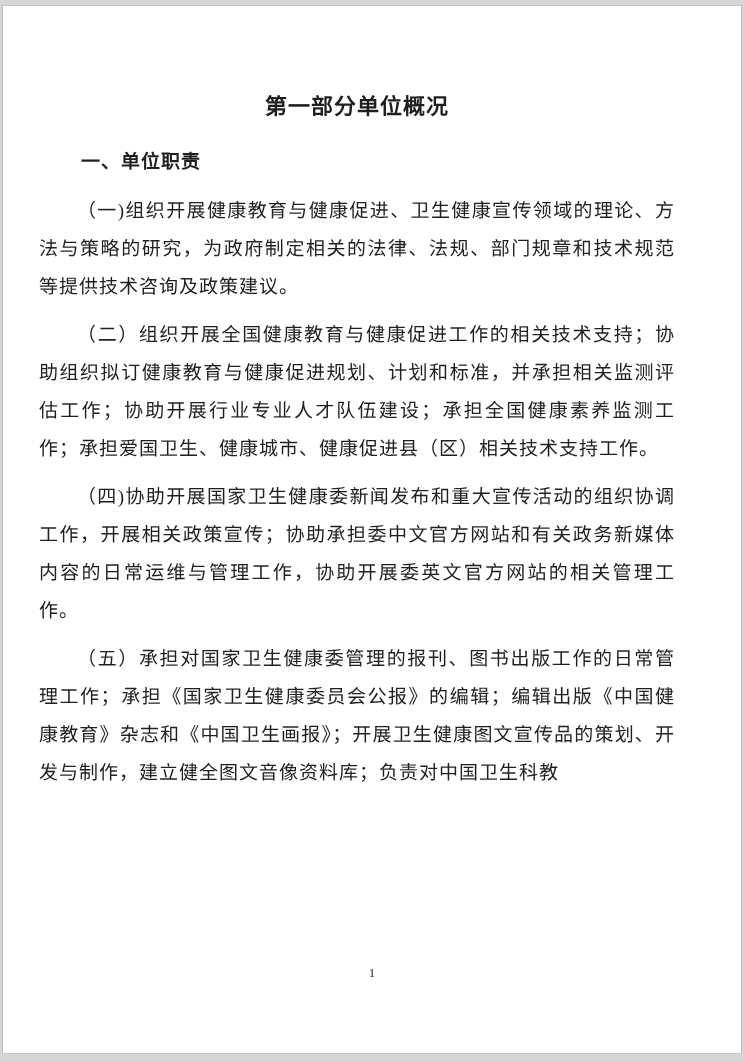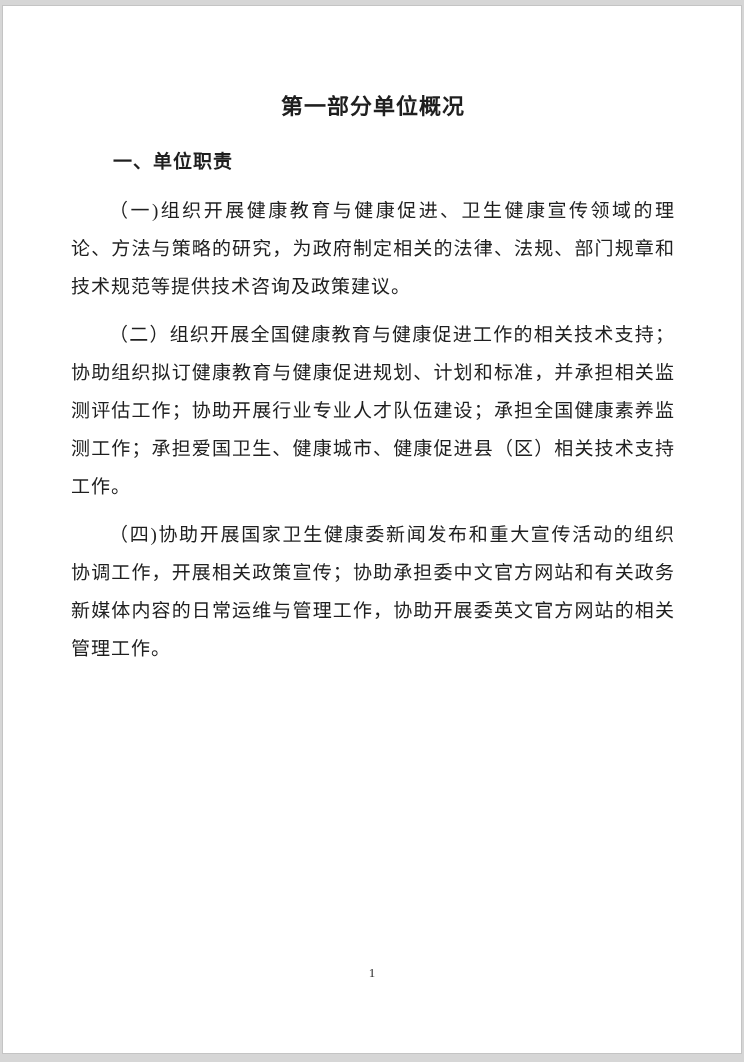--- a/index.html
+++ b/index.html
@@ -20,21 +20,21 @@
     left: 2px;
     top: 5px;
     width: 740px;
     height: 1049px;
     background: #ffffff;
     border: 1px solid #c4c4c4;
     box-sizing: border-box;
     overflow: hidden;
   }
   .content {
-    padding: 84px 66px 0 68px;
+    padding: 84px 66px 0 36px;
     color: #1f1f1f;
   }
   .doc-title {
     font-family: "Liberation Sans", "DejaVu Sans", sans-serif;
     font-weight: bold;
     font-size: 22px;
     letter-spacing: 1px;
     text-align: center;
     line-height: 34px;
     margin: 0;
@@ -77,19 +77,20 @@
     <div class="content">
 
       <h1 class="doc-title">第一部分单位概况</h1>
 
       <h2 class="section-heading">一、单位职责</h2>
 
       <div class="paragraphs">
         <p>（一)组织开展健康教育与健康促进、卫生健康宣传领域的理论、方法与策略的研究，为政府制定相关的法律、法规、部门规章和技术规范等提供技术咨询及政策建议。</p>
         <p>（二）组织开展全国健康教育与健康促进工作的相关技术支持；协助组织拟订健康教育与健康促进规划、计划和标准，并承担相关监测评估工作；协助开展行业专业人才队伍建设；承担全国健康素养监测工作；承担爱国卫生、健康城市、健康促进县（区）相关技术支持工作。</p>
         <p>（四)协助开展国家卫生健康委新闻发布和重大宣传活动的组织协调工作，开展相关政策宣传；协助承担委中文官方网站和有关政务新媒体内容的日常运维与管理工作，协助开展委英文官方网站的相关管理工作。</p>
+        <p>（五）承担对国家卫生健康委管理的报刊、图书出版工作的日常管理工作；承担《国家卫生健康委员会公报》的编辑；编辑出版《中国健康教育》杂志和《中国卫生画报》；开展卫生健康图文宣传品的策划、开发与制作，建立健全图文音像资料库；负责对中国卫生科教</p>
       </div>
 
     </div>
 
     <div class="page-number">1</div>
   </div>
 </div>
 
 </body></html>

